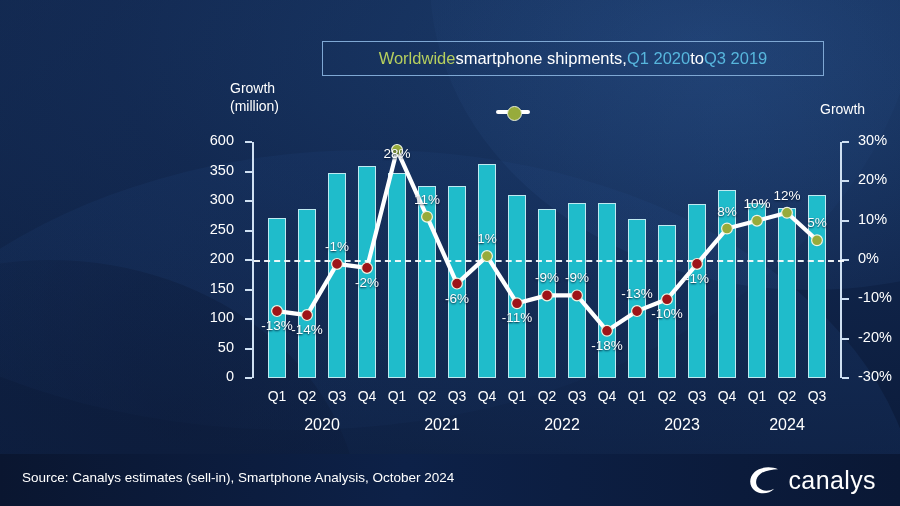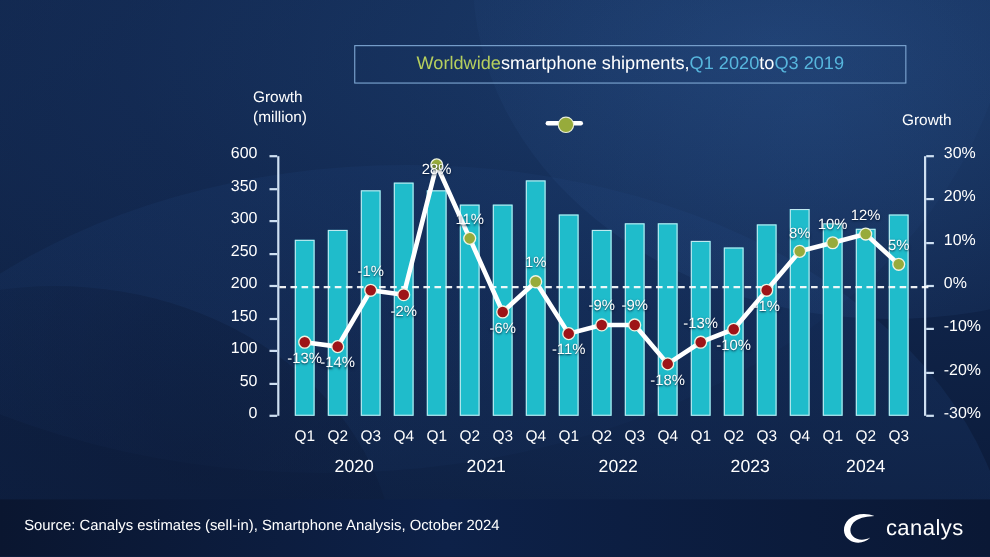--- a/index.html
+++ b/index.html
@@ -80,21 +80,21 @@
   #xaxis{position:absolute;left:262px;top:380px;width:570px;height:1px;text-decoration:underline;}
   .qlabel{position:absolute;font-size:14px;color:#ffffff;transform:translateX(-50%);top:8px;white-space:nowrap;}
   .ylabel-year{position:absolute;font-size:16px;color:#ffffff;transform:translateX(-50%);top:36px;white-space:nowrap;}
 
   
   #footer{position:absolute;left:0;bottom:0;width:900px;height:52px;
           background:linear-gradient(90deg,#0a1630 0%,#102murky 0%,#0d2148 45%,#0a1835 100%);
           background:linear-gradient(90deg,#0a1630 0%,#0d2148 45%,#0a1835 100%);}
   #source{position:absolute;left:22px;top:16px;font-size:13.5px;color:#ffffff;white-space:nowrap;}
   #logo{position:absolute;right:24px;top:11px;display:flex;align-items:center;gap:7px;}
-  #logo .logo-word{font-size:20px;color:#ffffff;letter-spacing:.4px;}
+  #logo .logo-word{font-size:25px;color:#ffffff;letter-spacing:.4px;}
 </style>
 </head>
 <body>
 
 <div id="stage">
   <div class="arc arc1"></div>
   <div class="arc arc2"></div>
   <div class="arc arc3"></div>
   <div class="arc arc4"></div>
 

